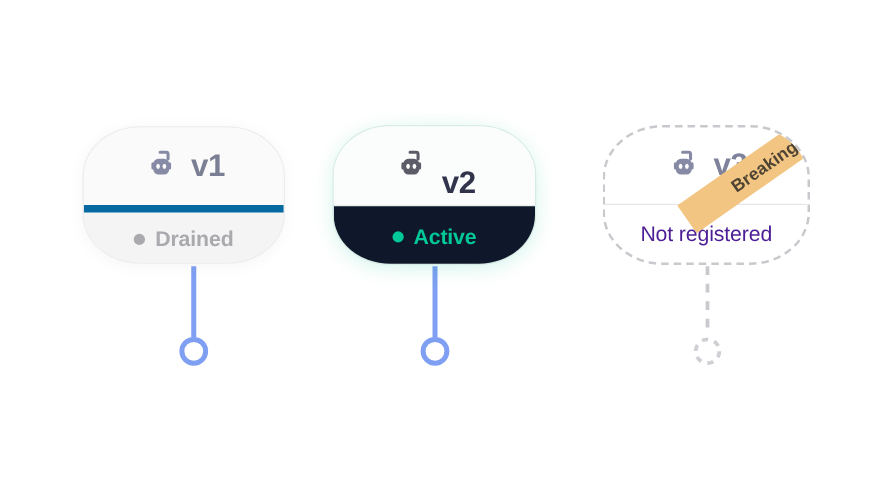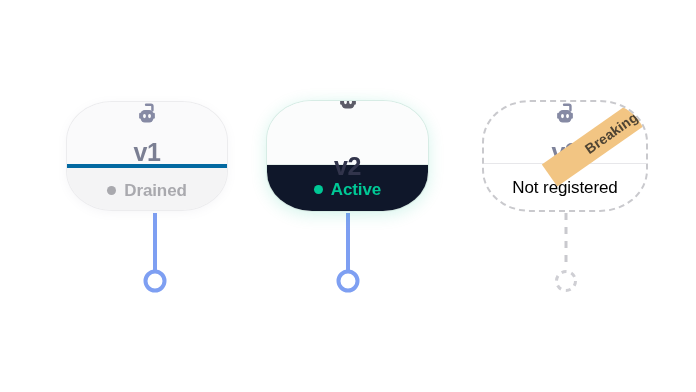--- a/index.html
+++ b/index.html
@@ -42,21 +42,20 @@
     overflow: hidden;
   }
 
   .card-head {
     height: 62px;
     display: flex;
     align-items: center;
     justify-content: center;
     gap: 9px;
     box-sizing: border-box;
-    flex-direction: column;
   }
   .card-body {
     height: 48px;
     display: flex;
     align-items: center;
     justify-content: center;
     gap: 8px;
     box-sizing: border-box;
   }
 
@@ -85,21 +84,21 @@
   #card-v1 {
     left: 66px;
     top: 101px;
     background: #fafafb;
     border: 1px solid #ececee;
     box-shadow: 0 2px 10px rgba(130,130,150,0.07);
   }
   #card-v1 .card-head { background: #fafafb; }
   #card-v1 .card-body {
     background: #f4f4f5;
-    border-top: 4px solid #0369a1;
+    border-top: 6px solid #0369a1;
   }
   #card-v1 .ver-label { color: #7b7f93; }
 
   
   #card-v2-glow {
     position: absolute;
     left: 249px;
     top: 84px;
     width: 196px;
     height: 144px;
@@ -134,21 +133,21 @@
     border: 2px dashed #c9c9cd;
     border-radius: 48px / 42px;
   }
   #card-v3 .card-head { height: 61px; background: transparent; }
   #card-v3 .card-body {
     height: 47px;
     background: transparent;
     border-top: 1px solid #e7e7ea;
   }
   #card-v3 .ver-label { color: #7e829a; }
-  #card-v3 .status-label { color: #000000; font-weight: normal; }
+  #card-v3 .status-label { color: #4c1d95; font-weight: normal; }
 
   
   #breaking-ribbon {
     position: absolute;
     right: -40px;
     top: 17px;
     width: 150px;
     height: 27px;
     background: #f2c583;
     transform: rotate(-35deg);

